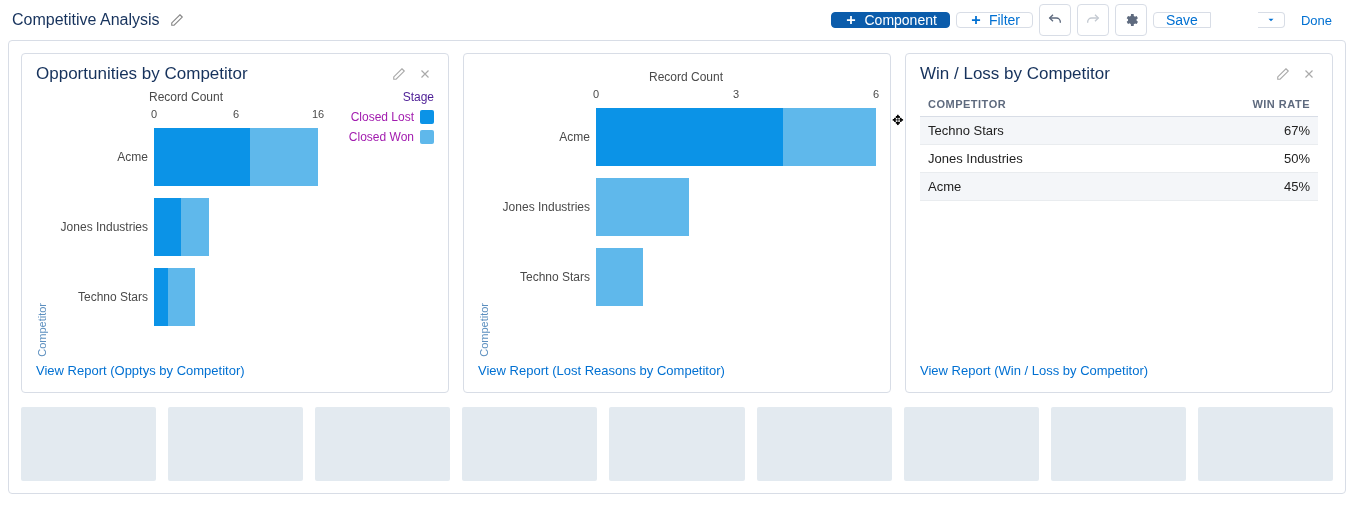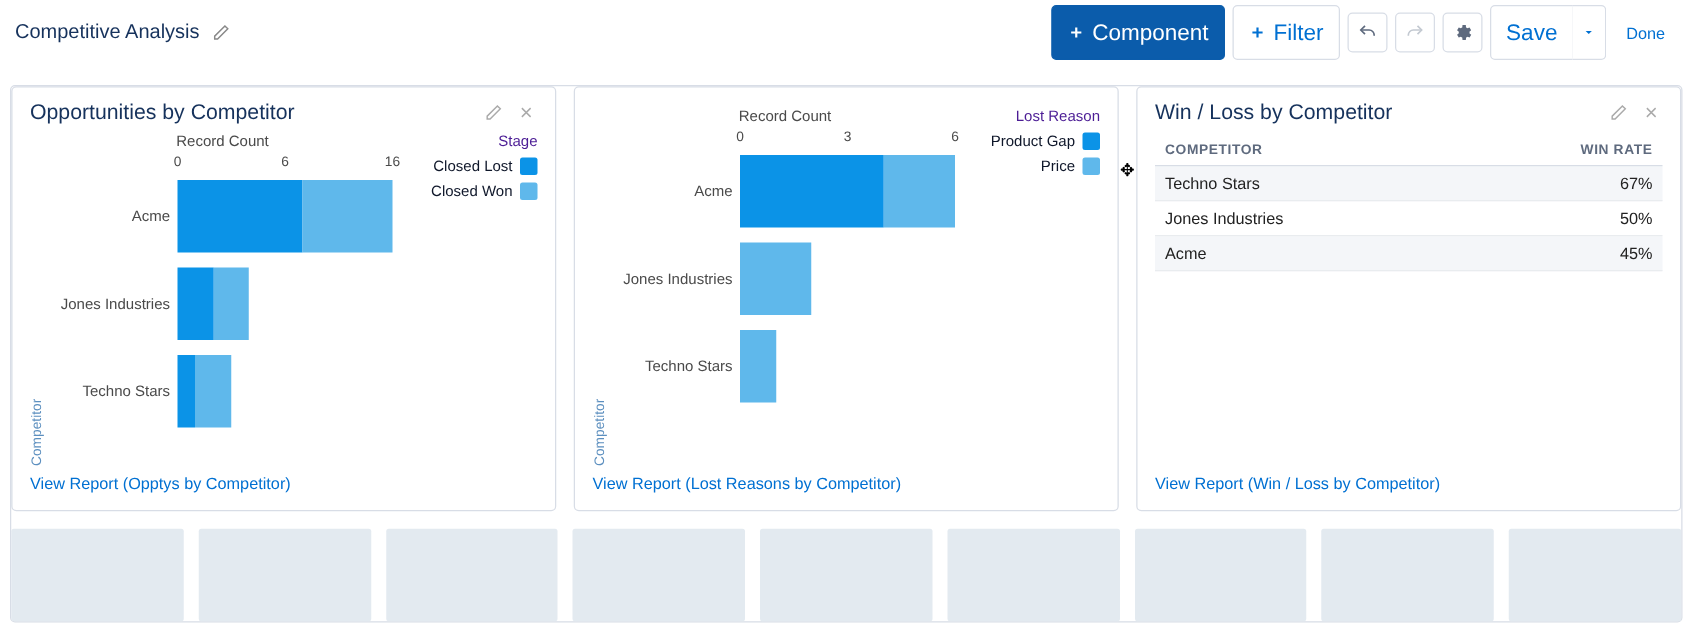--- a/index.html
+++ b/index.html
@@ -43,47 +43,49 @@
       background: transparent;
       color: #888;
       height: auto;
       min-width: auto;
       padding: 2px;
     }
     .btn {
       background: #fff;
       border: 1px solid #d8dde6;
       border-radius: 4px;
-      height: 44px;
+      height: 16px;
       padding: 0 12px;
       display: inline-flex;
       align-items: center;
       gap: 6px;
       color: #0070d2;
       cursor: pointer;
-      font-size: 18px;
+      font-size: 14px;
     }
     .btn.primary {
       background: #0b5cab;
       border-color: #0b5cab;
       color: #fff;
     }
     .btn-group {
       display: inline-flex;
+      gap: 48px;
     }
     .btn-group .btn { border-radius: 0; }
     .btn-group .btn:first-child { border-top-left-radius: 4px; border-bottom-left-radius: 4px; }
     .btn-group .btn:last-child { border-top-right-radius: 4px; border-bottom-right-radius: 4px; border-left: none; }
     .btn-group .btn + .btn { margin-left: -1px; }
     .link { color: #0070d2; cursor: pointer; padding: 0 10px; }
 
     .board {
       border: 1px solid #d8dde6;
       border-radius: 4px;
-      margin: 16px 8px;
+      margin: 0 8px;
+      padding: 12px;
       background: #fff;
     }
     .cards {
       display: grid;
       grid-template-columns: repeat(3, 1fr);
       gap: 14px;
     }
     .card {
       border: 1px solid #d8dde6;
       border-radius: 4px;
@@ -191,21 +193,21 @@
       text-align: right;
       margin-bottom: 6px;
       font-size: 12px;
     }
     .legend-item {
       display: flex;
       align-items: center;
       justify-content: flex-end;
       gap: 6px;
       margin-bottom: 6px;
-      color: #0f172a;
+      color: #a21caf;
     }
     .swatch {
       width: 14px;
       height: 14px;
       border-radius: 2px;
       flex-shrink: 0;
     }
 
     
     .tbl { width: 100%; border-collapse: collapse; margin-top: 8px; }
@@ -414,31 +416,20 @@
                 </div>
               </div>
               <div class="bar-row">
                 <div class="bar-label">Techno Stars</div>
                 <div class="bar-area">
                   <div class="bar-track">
                     <div class="seg" style="width:16.67%;background:#5fb8eb;"></div>
                   </div>
                 </div>
               </div>
-            </div>
-          </div>
-          <div class="legend-col">
-            <div class="legend-title">Lost Reason</div>
-            <div class="legend-item">
-              <span>Product Gap</span>
-              <span class="swatch" style="background:#0b93e7;"></span>
-            </div>
-            <div class="legend-item">
-              <span>Price</span>
-              <span class="swatch" style="background:#5fb8eb;"></span>
             </div>
           </div>
         </div>
       </div>
       <div class="card-foot">View Report (Lost Reasons by Competitor)</div>
     </div>
 
     <div class="card" style="position:relative;">
       <span class="move-cursor">✥</span>
       <div class="card-head">

